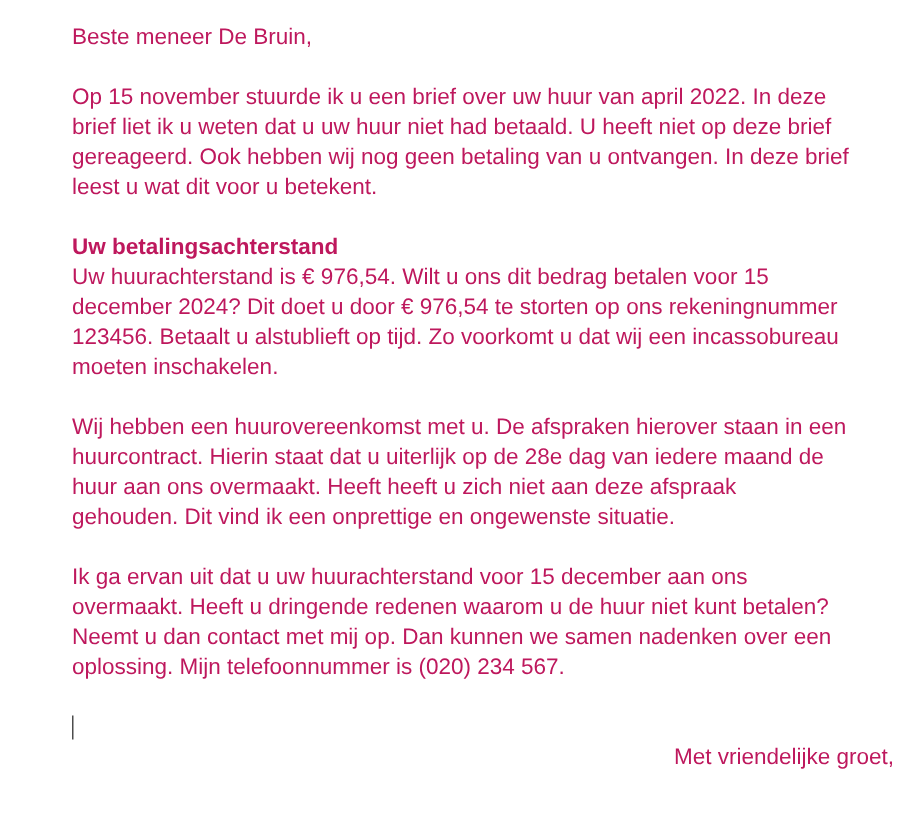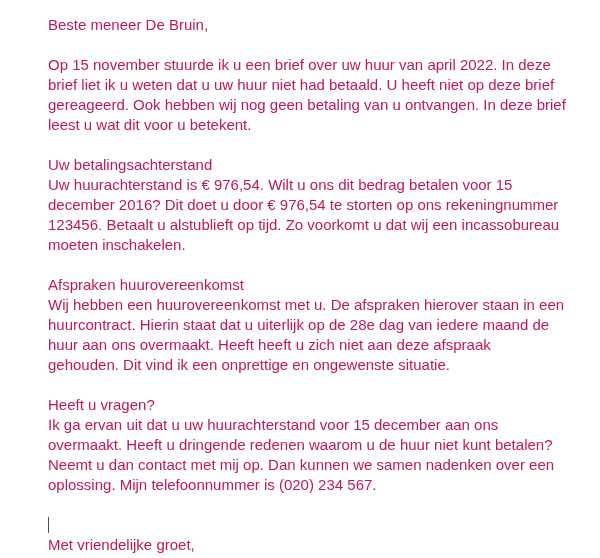--- a/index.html
+++ b/index.html
@@ -22,21 +22,21 @@
     cursor: text;
   }
   .block {
     margin: 0 0 20px 0;
     white-space: pre;
   }
   .section {
     margin: 0 0 20px 0;
   }
   .section-heading {
-    font-weight: normal;
+    font-weight: bold;
     white-space: pre;
   }
   .section-body {
     white-space: pre;
   }
   .cursor-line {
     height: 20px;
     margin: 0;
     position: relative;
   }
@@ -44,52 +44,51 @@
     display: inline-block;
     width: 1px;
     height: 16px;
     margin-top: 2px;
     background: #4d4d4d;
     vertical-align: top;
   }
   .closing {
     margin: 0;
     white-space: pre;
+    text-align: right;
   }
 </style>
 </head>
 <body>
 
 <div class="doc-page">
 
   <div class="block">Beste meneer De Bruin,</div>
 
   <div class="block">Op 15 november stuurde ik u een brief over uw huur van april 2022. In deze
 brief liet ik u weten dat u uw huur niet had betaald. U heeft niet op deze brief
 gereageerd. Ook hebben wij nog geen betaling van u ontvangen. In deze brief
 leest u wat dit voor u betekent.</div>
 
   <div class="section">
     <div class="section-heading">Uw betalingsachterstand</div>
     <div class="section-body">Uw huurachterstand is € 976,54. Wilt u ons dit bedrag betalen voor 15
-december 2016? Dit doet u door € 976,54 te storten op ons rekeningnummer
+december 2024? Dit doet u door € 976,54 te storten op ons rekeningnummer
 123456. Betaalt u alstublieft op tijd. Zo voorkomt u dat wij een incassobureau
 moeten inschakelen.</div>
   </div>
 
   <div class="section">
-    <div class="section-heading">Afspraken huurovereenkomst</div>
     <div class="section-body">Wij hebben een huurovereenkomst met u. De afspraken hierover staan in een
 huurcontract. Hierin staat dat u uiterlijk op de 28e dag van iedere maand de
 huur aan ons overmaakt. Heeft heeft u zich niet aan deze afspraak
 gehouden. Dit vind ik een onprettige en ongewenste situatie.</div>
   </div>
 
   <div class="section">
-    <div class="section-heading">Heeft u vragen?</div>
     <div class="section-body">Ik ga ervan uit dat u uw huurachterstand voor 15 december aan ons
 overmaakt. Heeft u dringende redenen waarom u de huur niet kunt betalen?
 Neemt u dan contact met mij op. Dan kunnen we samen nadenken over een
 oplossing. Mijn telefoonnummer is (020) 234 567.</div>
   </div>
 
   <div class="cursor-line"><span class="caret"></span></div>
 
   <div class="closing">Met vriendelijke groet,</div>
 

